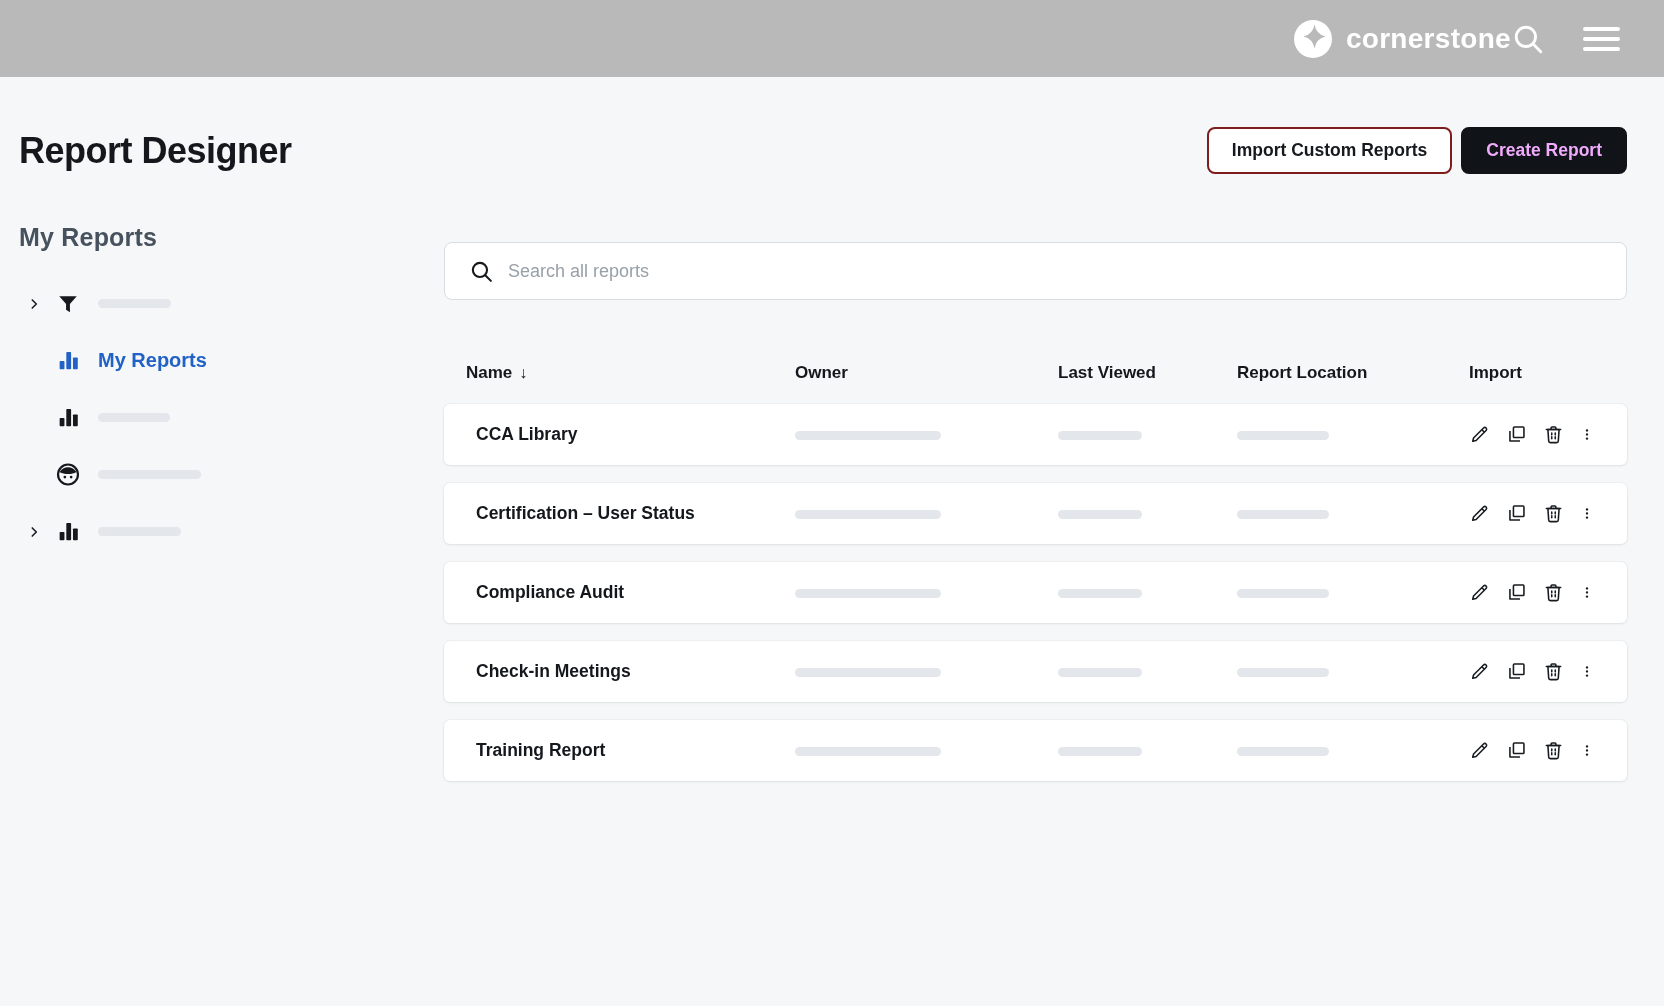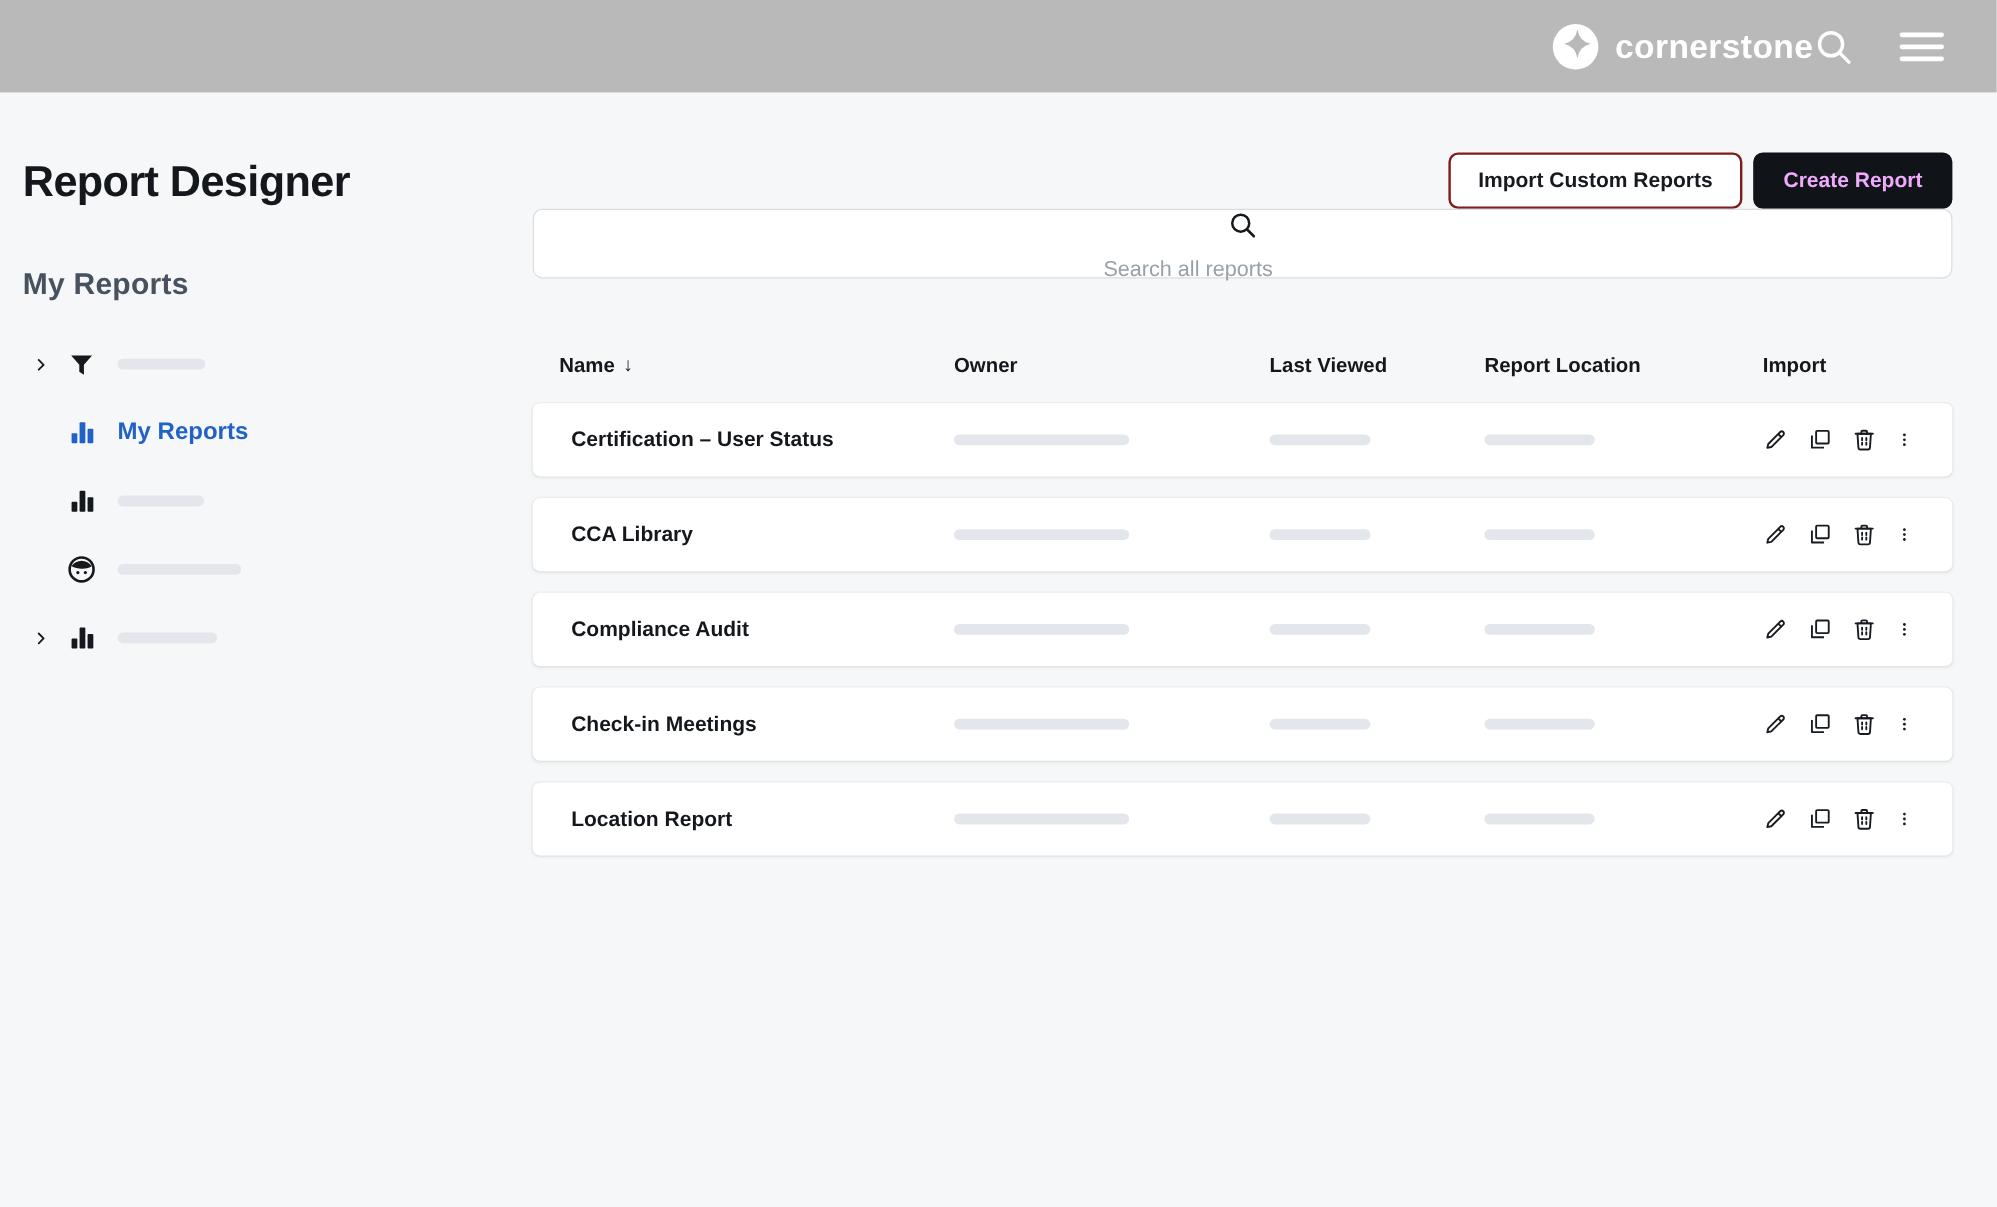--- a/index.html
+++ b/index.html
@@ -44,22 +44,22 @@
   .chev { width:14px; margin-left:8px; display:flex; align-items:center; color:#15181c; }
   .tree-icon { width:26px; margin-left:14px; display:flex; align-items:center; justify-content:center; color:#15181c; }
   .tree-icon.blue { color: var(--accent-blue, #2262c6); }
   .tree-label { margin-left:17px; font-size:20px; font-weight:700; color: var(--accent-blue, #2262c6); }
   .pill { display:inline-block; height:9px; border-radius:4.5px; background: var(--pill-gray, #e3e6ea); }
   .tree .pill { margin-left:17px; }
 
   
   .main { flex:1; }
   .searchbar {
-    height:58px; background:#fff; border:1px solid #d9dde2; border-radius:8px;
-    display:flex; align-items:center; padding:0 24px; gap:14px;flex-direction:column;
+    margin-top:68px; height:58px; background:#fff; border:1px solid #d9dde2; border-radius:8px;
+    display:flex; align-items:center; padding:0 24px; gap:14px;
   }
   .searchbar svg { flex-shrink:0; }
   .searchbar input {
     border:none; outline:none; background:transparent; flex:1;
     font-family:inherit; font-size:18px; color:#30363c;
   }
   .searchbar input::placeholder { color:#98a0a8; }
 
   .grid-cols { display:grid; grid-template-columns:351px 263px 179px 232px 1fr; align-items:center; }
   .thead { margin-top:63px; }
@@ -206,21 +206,21 @@
             <span class="sort-arrow">↓</span>
           </div>
           <div class="th">Owner</div>
           <div class="th">Last Viewed</div>
           <div class="th">Report Location</div>
           <div class="th">Import</div>
         </div>
 
         <div class="rows" id="rows">
   <div class="trow grid-cols">
-    <div class="cell-name">Certification – User Status</div>
+    <div class="cell-name">CCA Library</div>
     <div><span class="pill" style="width:146px"></span></div>
     <div><span class="pill" style="width:84px"></span></div>
     <div><span class="pill" style="width:92px"></span></div>
     <div class="cell-actions">
       <button class="action-btn">
         <svg width="21" height="21" viewBox="0 0 24 24" fill="none" stroke="currentColor" stroke-width="1.8" stroke-linejoin="round">
           <path d="M4.3 19.7l.9-3.7L16.6 4.6a2.05 2.05 0 0 1 2.9 2.9L8.1 18.9l-3.8.8z"></path>
           <path d="M14.7 6.5l2.9 2.9"></path>
         </svg>
       </button>
@@ -243,21 +243,21 @@
         <svg width="14" height="21" viewBox="0 0 24 24" fill="currentColor">
           <circle cx="12" cy="5" r="2"></circle>
                     <circle cx="12" cy="12" r="2"></circle>
                     <circle cx="12" cy="19" r="2"></circle>
         </svg>
       </button>
     </div>
   </div>
 
   <div class="trow grid-cols">
-    <div class="cell-name">CCA Library</div>
+    <div class="cell-name">Certification – User Status</div>
     <div><span class="pill" style="width:146px"></span></div>
     <div><span class="pill" style="width:84px"></span></div>
     <div><span class="pill" style="width:92px"></span></div>
     <div class="cell-actions">
       <button class="action-btn">
         <svg width="21" height="21" viewBox="0 0 24 24" fill="none" stroke="currentColor" stroke-width="1.8" stroke-linejoin="round">
           <path d="M4.3 19.7l.9-3.7L16.6 4.6a2.05 2.05 0 0 1 2.9 2.9L8.1 18.9l-3.8.8z"></path>
           <path d="M14.7 6.5l2.9 2.9"></path>
         </svg>
       </button>
@@ -354,21 +354,21 @@
         <svg width="14" height="21" viewBox="0 0 24 24" fill="currentColor">
           <circle cx="12" cy="5" r="2"></circle>
                     <circle cx="12" cy="12" r="2"></circle>
                     <circle cx="12" cy="19" r="2"></circle>
         </svg>
       </button>
     </div>
   </div>
 
   <div class="trow grid-cols">
-    <div class="cell-name">Location Report</div>
+    <div class="cell-name">Training Report</div>
     <div><span class="pill" style="width:146px"></span></div>
     <div><span class="pill" style="width:84px"></span></div>
     <div><span class="pill" style="width:92px"></span></div>
     <div class="cell-actions">
       <button class="action-btn">
         <svg width="21" height="21" viewBox="0 0 24 24" fill="none" stroke="currentColor" stroke-width="1.8" stroke-linejoin="round">
           <path d="M4.3 19.7l.9-3.7L16.6 4.6a2.05 2.05 0 0 1 2.9 2.9L8.1 18.9l-3.8.8z"></path>
           <path d="M14.7 6.5l2.9 2.9"></path>
         </svg>
       </button>

